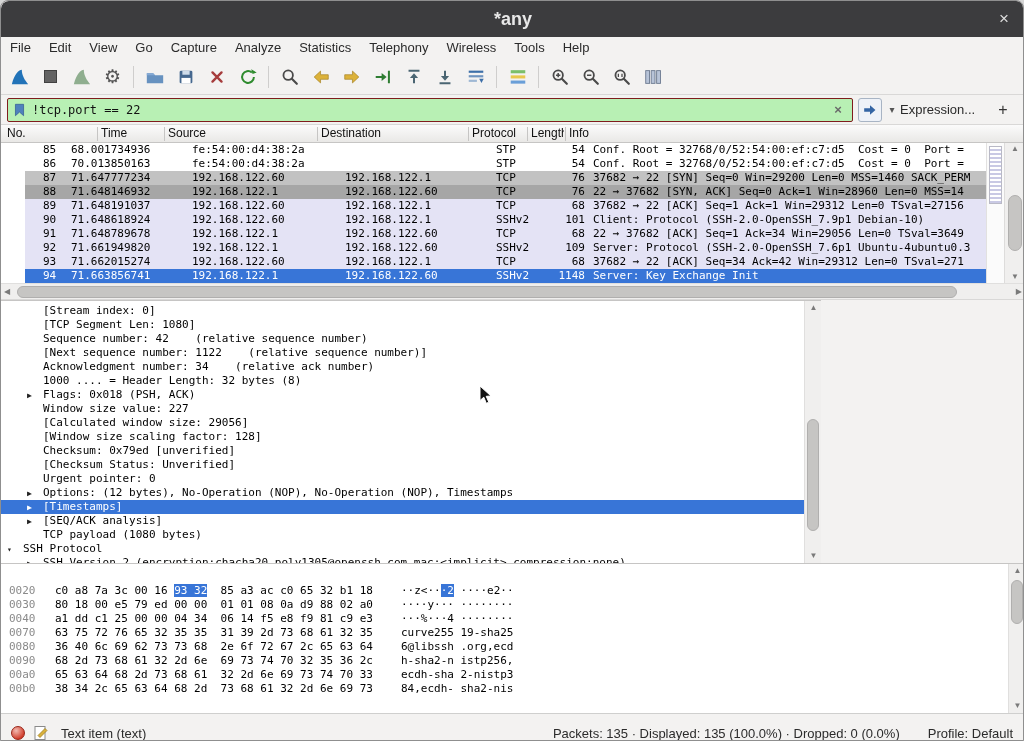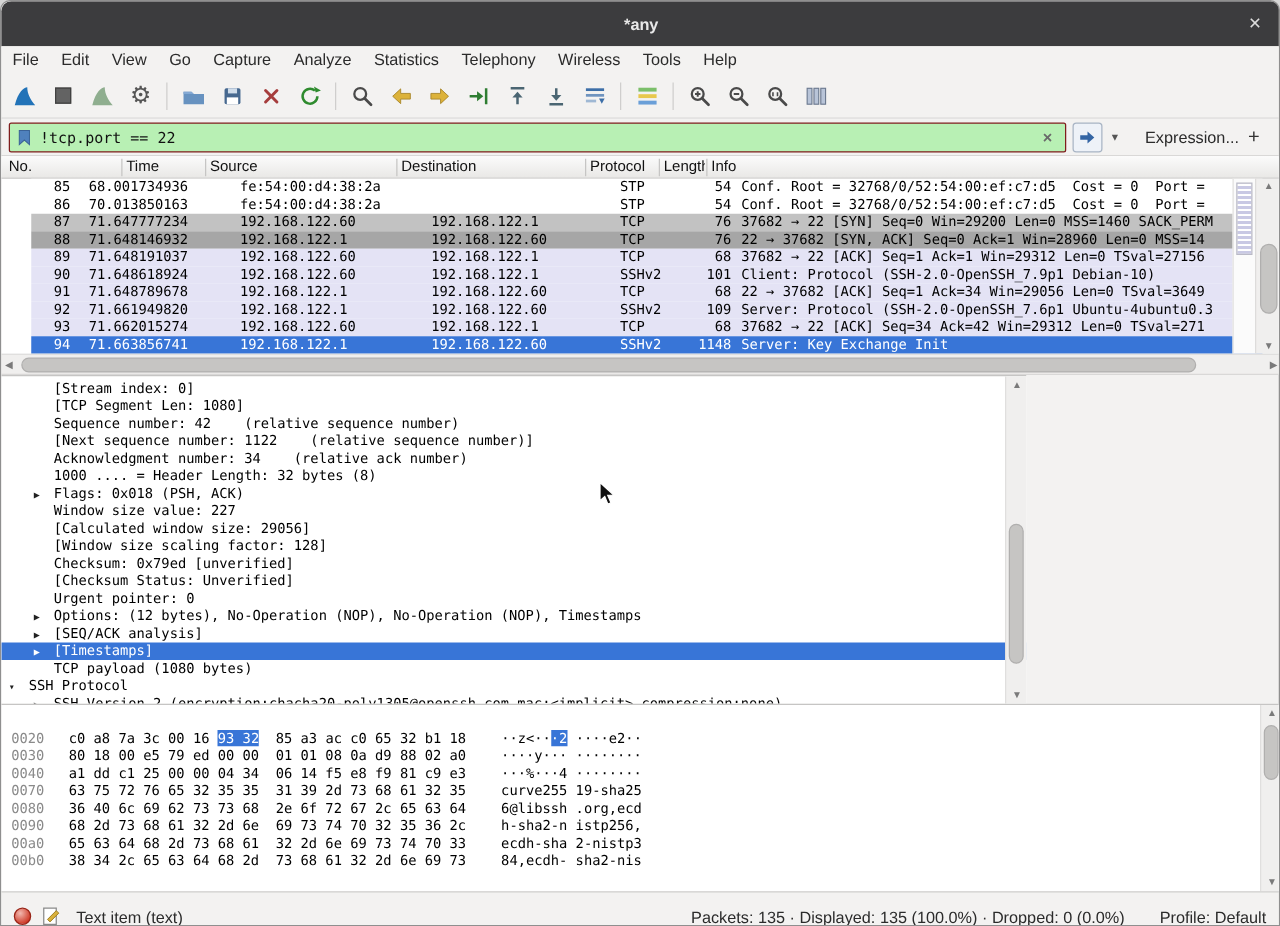--- a/index.html
+++ b/index.html
@@ -3,21 +3,21 @@
 <meta charset="utf-8">
 <style>
   * { margin:0; padding:0; box-sizing:border-box; }
   body { background:#d6d6d6; font-family:"Liberation Sans", sans-serif; }
   #app { position:relative; width:1024px; height:741px; background:#f3f2f1; overflow:hidden;
          border:1px solid #8f8f8f; border-radius:8px 8px 0 0; }
 
   
   .titlebar { position:absolute; top:0; left:0; width:1024px; height:36px; background:#3c3c3e;
               border-radius:8px 8px 0 0; display:flex; align-items:center; justify-content:center; }
-  .titlebar .title { color:#e8e8e8; font-size:13px; font-weight:bold; }
+  .titlebar .title { color:#e8e8e8; font-size:18px; font-weight:bold; }
   .titlebar .close { position:absolute; right:10px; top:7px; width:22px; height:22px; color:#dcdcdc;
                      font-size:17px; line-height:22px; text-align:center; }
 
   
   .menubar { position:absolute; top:36px; left:0; width:1024px; height:22px; background:#f3f2f1;
              display:flex; align-items:center; font-size:13px; color:#2b2b2b; }
   .mitem { padding:0 9px; line-height:22px; height:22px; }
 
   
   .toolbar { position:absolute; top:58px; left:0; width:1024px; height:36px; background:#f3f2f1;
@@ -34,21 +34,21 @@
                border-bottom:1px solid #d9d8d7; display:flex; align-items:center; padding:0 6px; }
   .filter-field { width:846px; height:24px; background:#b8f0b4; border:1px solid #7f1d1d; border-radius:2px;
                   display:flex; align-items:center; padding:0 5px; }
   .bookmark { width:13px; height:16px; margin-right:6px; flex:0 0 auto; }
   .filter-input { flex:1; background:transparent; border:none; outline:none; height:20px;
                   font:12px "DejaVu Sans Mono", monospace; color:#111; }
   .filter-clear { width:18px; text-align:center; color:#6a6a6a; font-size:13px; font-weight:bold; }
   .apply-btn { width:24px; height:24px; margin-left:5px; background:#eef2f8; border:1px solid #a8b4c4;
                border-radius:3px; display:inline-flex; align-items:center; justify-content:center; }
   .apply-caret { width:16px; text-align:center; color:#555; font-size:10px; margin-left:2px; }
-  .expression-btn { margin-left:16px; font-size:13px; color:#2b2b2b; }
+  .expression-btn { font-size:13px; color:#2b2b2b; }
   .filter-add { margin-left:auto; margin-right:6px; width:20px; text-align:center; font-size:16px; color:#333; }
 
   
   .plist { position:absolute; top:124px; left:0; width:1024px; height:158px; background:#ffffff; }
   .plist-header { position:absolute; top:0; left:0; width:1024px; height:18px;
                   background:linear-gradient(#fbfbfb,#e9e8e6); border-bottom:1px solid #c6c5c4;
                   font-size:12px; color:#111;padding-left:44px; }
   .hcell { position:absolute; top:0; height:18px; line-height:17px; white-space:nowrap; overflow:hidden; }
   .h-no{left:6px;width:88px;} .h-time{left:100px;width:60px;} .h-src{left:167px;width:146px;}
   .h-dst{left:320px;width:144px;} .h-proto{left:471px;width:52px;} .h-len{left:530px;width:33px;}
@@ -415,22 +415,22 @@
     <div class="dline"><span class="tri"></span><span>Acknowledgment number: 34    (relative ack number)</span></div>
     <div class="dline"><span class="tri"></span><span>1000 .... = Header Length: 32 bytes (8)</span></div>
     <div class="dline"><span class="tri">▶</span><span>Flags: 0x018 (PSH, ACK)</span></div>
     <div class="dline"><span class="tri"></span><span>Window size value: 227</span></div>
     <div class="dline"><span class="tri"></span><span>[Calculated window size: 29056]</span></div>
     <div class="dline"><span class="tri"></span><span>[Window size scaling factor: 128]</span></div>
     <div class="dline"><span class="tri"></span><span>Checksum: 0x79ed [unverified]</span></div>
     <div class="dline"><span class="tri"></span><span>[Checksum Status: Unverified]</span></div>
     <div class="dline"><span class="tri"></span><span>Urgent pointer: 0</span></div>
     <div class="dline"><span class="tri">▶</span><span>Options: (12 bytes), No-Operation (NOP), No-Operation (NOP), Timestamps</span></div>
+    <div class="dline dl-sel"><span class="tri">▶</span><span>[Timestamps]</span></div>
     <div class="dline"><span class="tri">▶</span><span>[SEQ/ACK analysis]</span></div>
-    <div class="dline dl-sel"><span class="tri">▶</span><span>[Timestamps]</span></div>
     <div class="dline"><span class="tri"></span><span>TCP payload (1080 bytes)</span></div>
     <div class="dline dl-lvl1"><span class="tri">▾</span><span>SSH Protocol</span></div>
     <div class="dline"><span class="tri">▶</span><span>SSH Version 2 (encryption:chacha20-poly1305@openssh.com mac:&lt;implicit&gt; compression:none)</span></div>
     <div class="sidescroll">
       <span class="sarrow sa-top">▲</span>
       <div class="sthumb" style="top:118px;height:112px"></div>
       <span class="sarrow sa-bot">▼</span>
     </div>
   </div>
 

